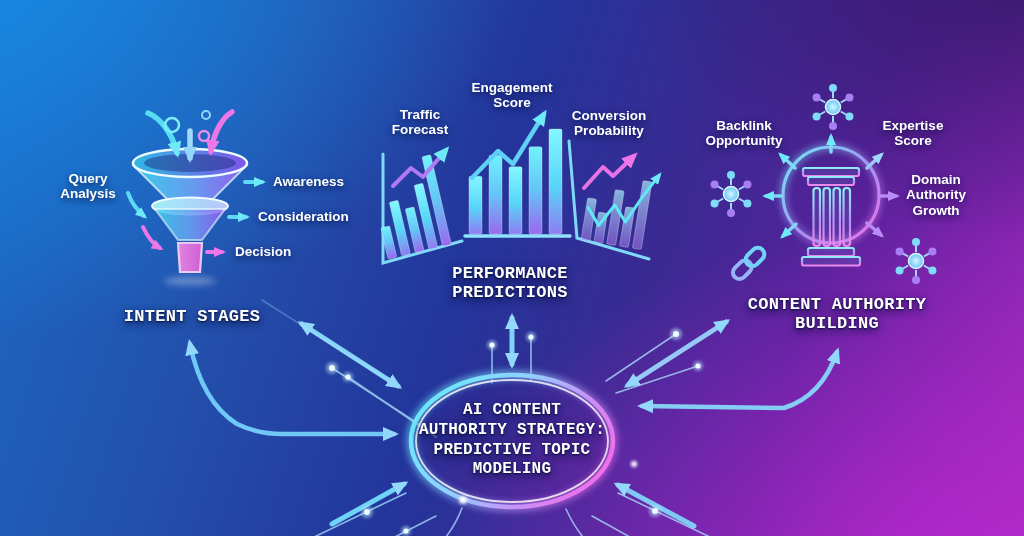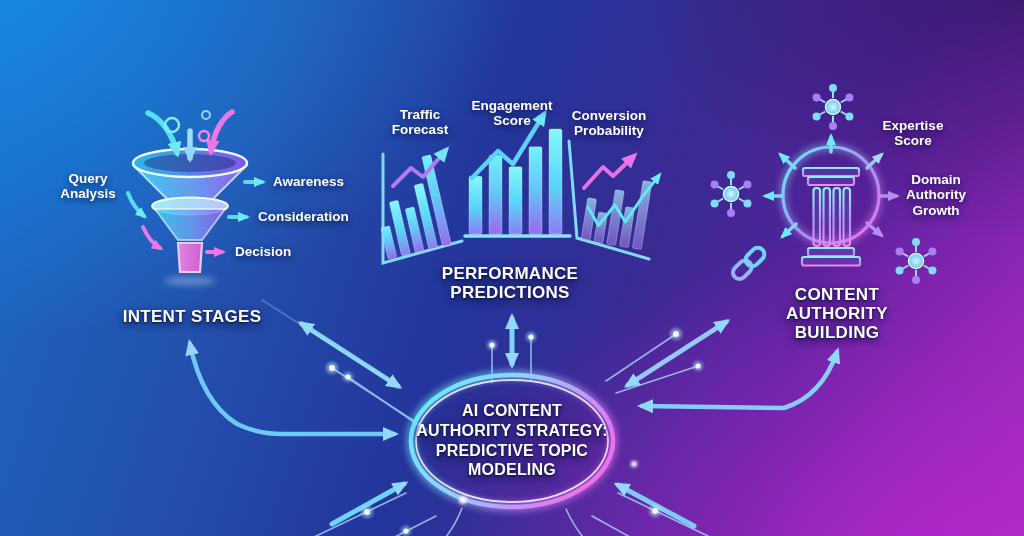--- a/index.html
+++ b/index.html
@@ -18,21 +18,21 @@
     color:#fff;font-size:41px;font-weight:700;letter-spacing:.5px;white-space:nowrap;
     text-shadow:-3px 4px 0 rgba(24,35,105,.95), -6px 10px 20px rgba(8,16,70,.55);
   }
   .lbl{
     position:absolute;color:#fff;font-weight:700;font-size:13.5px;line-height:1.13;
     text-align:center;white-space:pre-line;transform:translate(-50%,-50%);
     text-shadow:0 2px 6px rgba(8,18,64,.8);z-index:5;
   }
   .lbl.left-anchor{transform:translate(0,-50%);text-align:left;}
   .heading{font-size:17px;font-weight:800;letter-spacing:.3px;
-    text-shadow:0 3px 8px rgba(8,16,60,.9),0 1px 2px rgba(8,16,60,.9);}
+    text-shadow:0 3px 8px rgba(8,16,60,.9),0 1px 2px rgba(8,16,60,.9);font-family:Liberation Mono, monospace;}
   .center-label{font-size:16px;line-height:1.24;letter-spacing:.2px;width:200px;}
 </style>
 </head>
 <body>
 
 <div id="canvas">
 
   <svg viewBox="0 0 1024 536" width="1024" height="536">
     <defs>
       <linearGradient id="gBarA" x1="0" y1="0" x2="0" y2="1">
@@ -330,27 +330,29 @@
 
   <div class="lbl" style="left:88px;top:186px;">Query
 Analysis</div>
   <div class="lbl left-anchor" style="left:273px;top:182px;">Awareness</div>
   <div class="lbl left-anchor" style="left:258px;top:217px;">Consideration</div>
   <div class="lbl left-anchor" style="left:235px;top:252px;">Decision</div>
   <div class="lbl heading" style="left:192px;top:317px;">INTENT STAGES</div>
 
   <div class="lbl" style="left:420px;top:122px;">Traffic
 Forecast</div>
-  <div class="lbl" style="left:512px;top:95px;margin-top:18px;">Engagement
+  <div class="lbl" style="left:512px;top:95px;">Engagement
 Score</div>
   <div class="lbl" style="left:609px;top:123px;">Conversion
 Probability</div>
   <div class="lbl heading" style="left:510px;top:283px;">PERFORMANCE
 PREDICTIONS</div>
 
+  <div class="lbl" style="left:744px;top:133px;">Backlink
+Opportunity</div>
   <div class="lbl" style="left:913px;top:133px;text-align:center;">Expertise
 Score</div>
   <div class="lbl" style="left:936px;top:195px;">Domain
 Authority
 Growth</div>
   <div class="lbl heading" style="left:837px;top:314px;">CONTENT AUTHORITY
 BUILDING</div>
 
   <div class="lbl heading center-label" style="left:512px;top:441px;">AI CONTENT
 AUTHORITY STRATEGY:

